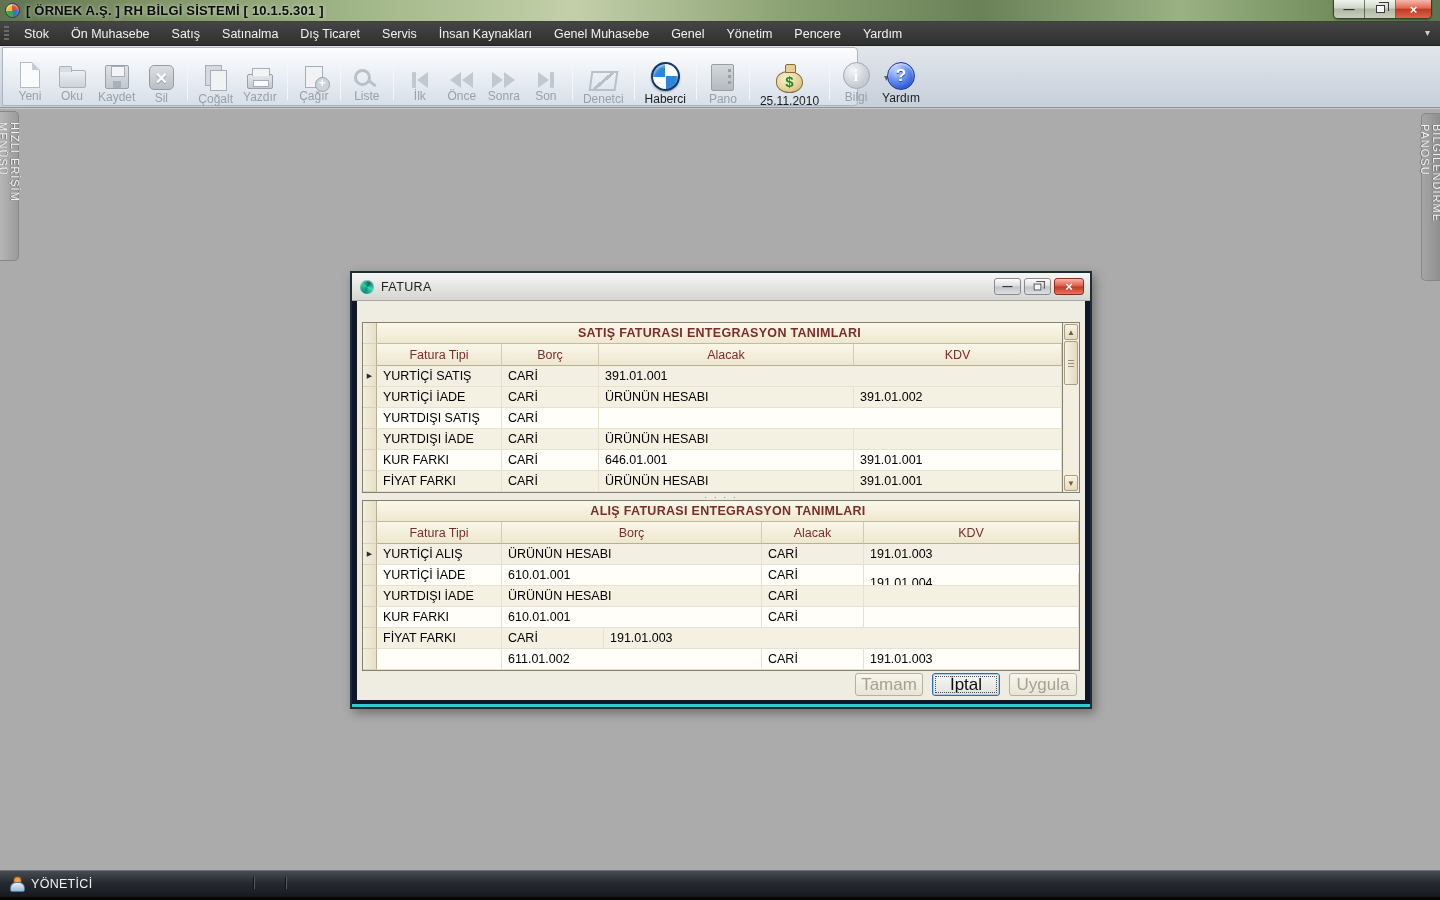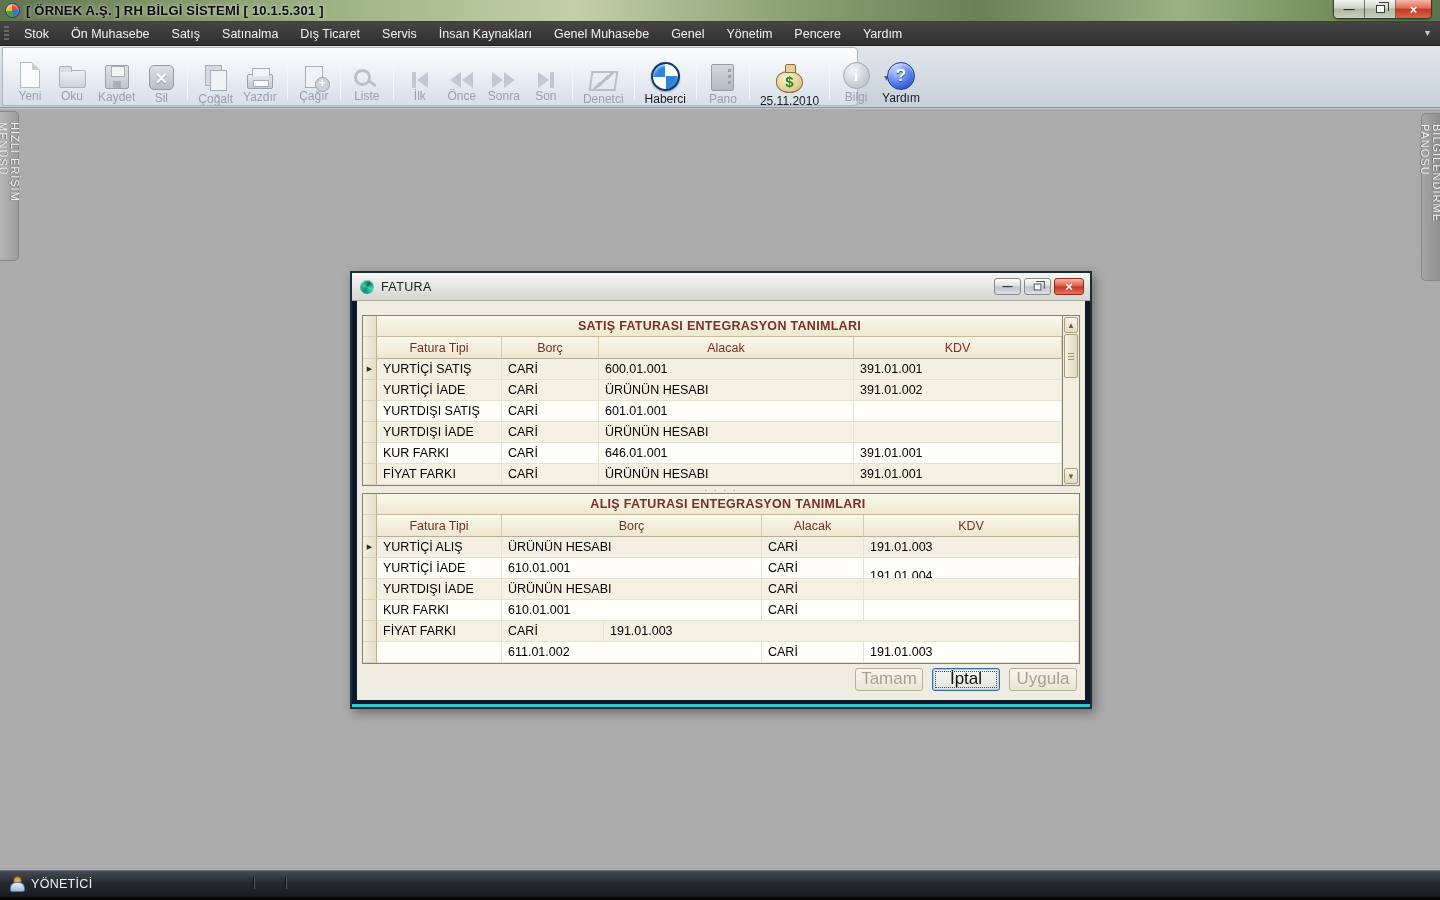--- a/index.html
+++ b/index.html
@@ -117,21 +117,21 @@
   .dlg-icon { width:14px; height:14px; border-radius:50%; margin:0 7px 0 8px;
     background:conic-gradient(from 200deg,#0d8f7c,#35c9a8 28%,#0a6e5e 52%,#45d6b4 76%,#0d8f7c);
     box-shadow:inset 0 1px 1px rgba(255,255,255,.6); }
   .dlg-title { font-size:12.5px; color:#222; letter-spacing:.4px; }
   .dlg-controls { position:absolute; right:6px; top:5px; display:flex; gap:3px; }
   .dbtn { width:27px; height:17px; border:1px solid #8b8b86; border-radius:3px; display:flex; align-items:center; justify-content:center;
     background:linear-gradient(#fdfdfd,#d9dcdf 48%,#bfc4ca 52%,#dde1e5); color:#333; font-size:10px; font-weight:bold; }
   .dbtn.close { background:linear-gradient(#f6b4a8,#e05c48 46%,#c23a26 54%,#e8735c); border-color:#8f2c1c;
     color:#fff; font-size:13px; width:30px; }
   .glyph-restore.sm { transform:scale(.85); }
-  .dlg-client { flex:1; margin:0 5px; background:#efede1; padding:14px 5px 0 5px; display:flex; flex-direction:column; overflow:hidden; }
+  .dlg-client { flex:1; margin:0 5px; background:#efede1; padding:21px 5px 0 5px; display:flex; flex-direction:column; overflow:hidden; }
   .dlg-cyan { height:3px; flex:0 0 3px; background:#35c8d4; margin-top:4px; }
 
   
   .grid { border:1px solid #83816f; background:#fffef9; display:flex; }
   .g-main { flex:1; display:flex; flex-direction:column; min-width:0; }
   .g-row, .g-grouprow, .g-headrow { display:flex; align-items:stretch; }
   .g-sel { flex:0 0 14px; background:linear-gradient(90deg,#f3eedf,#e6dfc8); border-right:1px solid #b9b093;
     border-bottom:1px solid #d8d2bc; display:flex; align-items:center; justify-content:center; }
   .g-grouprow { height:21px; }
   .g-grouptitle { flex:1; background:linear-gradient(#fbf8ec,#efe8d0); border-bottom:1px solid #c4bb9d;
@@ -388,35 +388,33 @@
                 <div class="g-hcell" style="flex: 0 0 97px;">Borç</div>
                 <div class="g-hcell" style="flex: 0 0 255px;">Alacak</div>
                 <div class="g-hcell" style="flex: 1 1 0%;">KDV</div>
               </div>
               <div class="g-row current">
                 <div class="g-sel">
                   <span class="g-marker">▶</span>
                 </div>
                 <div class="g-cell" style="flex: 0 0 125px;">YURTİÇİ SATIŞ</div>
                 <div class="g-cell" style="flex: 0 0 97px;">CARİ</div>
-                <div class="g-cell" style="flex: 0 0 255px;">600.01.001</div>
                 <div class="g-cell" style="flex: 1 1 0%;">391.01.001</div>
               </div>
               <div class="g-row cream">
                 <div class="g-sel"></div>
                 <div class="g-cell" style="flex: 0 0 125px;">YURTİÇİ İADE</div>
                 <div class="g-cell" style="flex: 0 0 97px;">CARİ</div>
                 <div class="g-cell" style="flex: 0 0 255px;">ÜRÜNÜN HESABI</div>
                 <div class="g-cell" style="flex: 1 1 0%;">391.01.002</div>
               </div>
               <div class="g-row white">
                 <div class="g-sel"></div>
                 <div class="g-cell" style="flex: 0 0 125px;">YURTDIŞI SATIŞ</div>
                 <div class="g-cell" style="flex: 0 0 97px;">CARİ</div>
-                <div class="g-cell" style="flex: 0 0 255px;">601.01.001</div>
                 <div class="g-cell" style="flex: 1 1 0%;"></div>
               </div>
               <div class="g-row cream">
                 <div class="g-sel"></div>
                 <div class="g-cell" style="flex: 0 0 125px;">YURTDIŞI İADE</div>
                 <div class="g-cell" style="flex: 0 0 97px;">CARİ</div>
                 <div class="g-cell" style="flex: 0 0 255px;">ÜRÜNÜN HESABI</div>
                 <div class="g-cell" style="flex: 1 1 0%;"></div>
               </div>
               <div class="g-row white">

